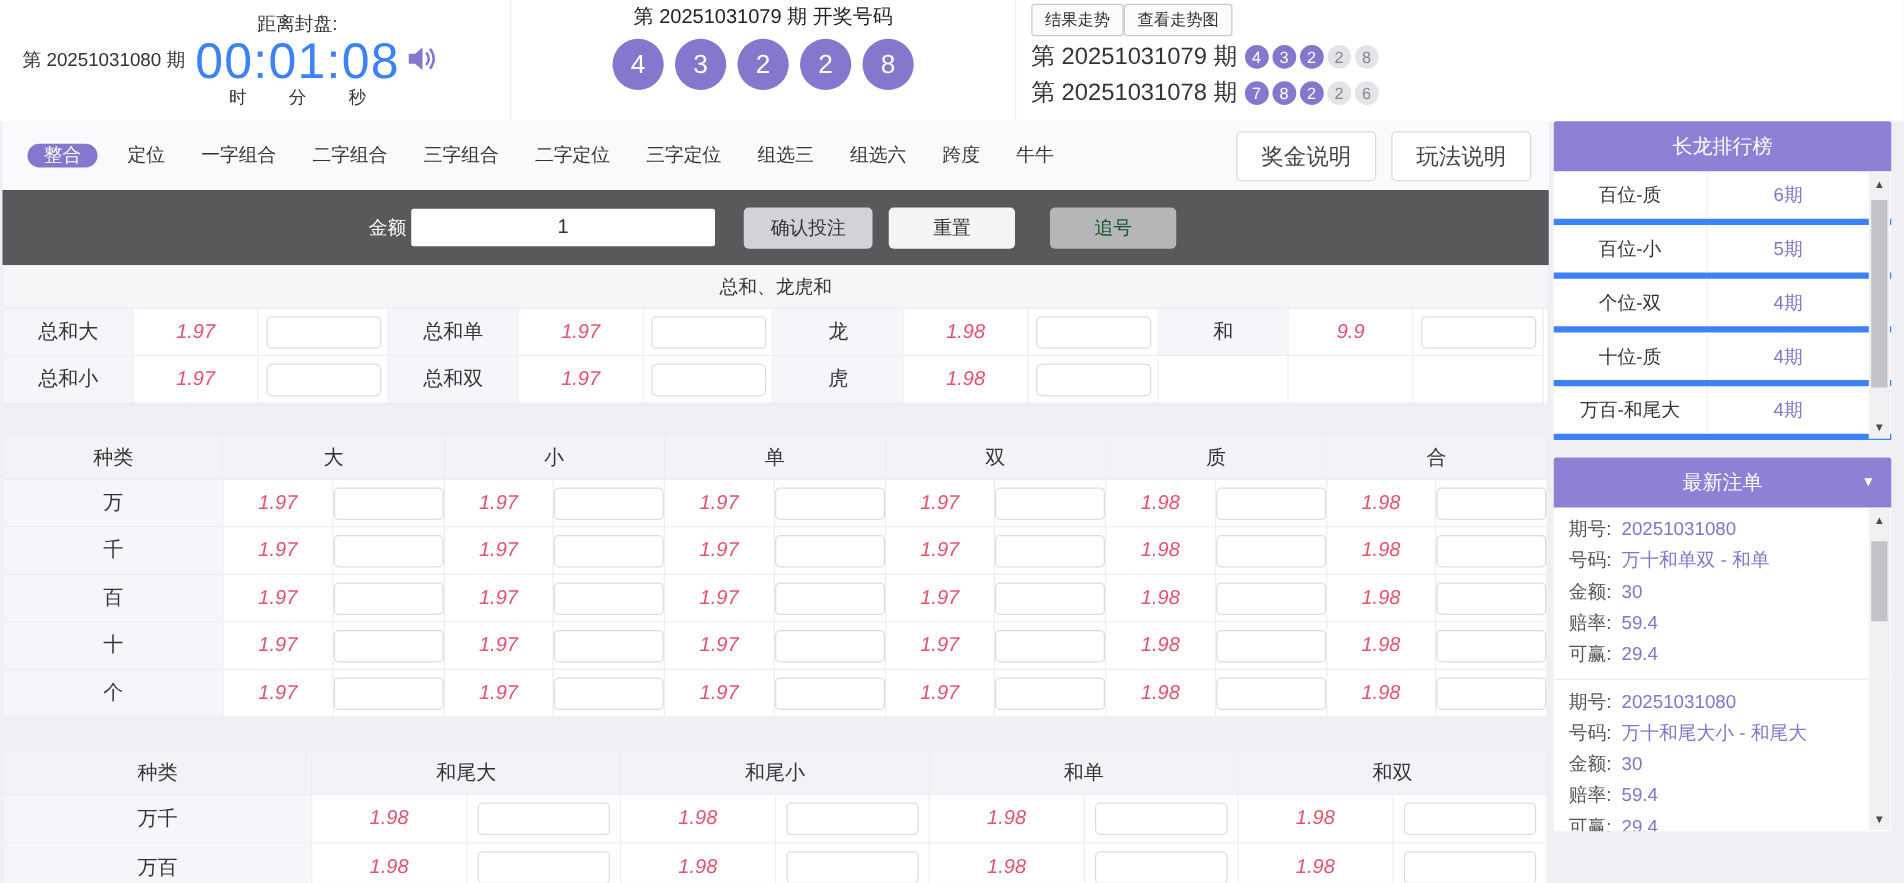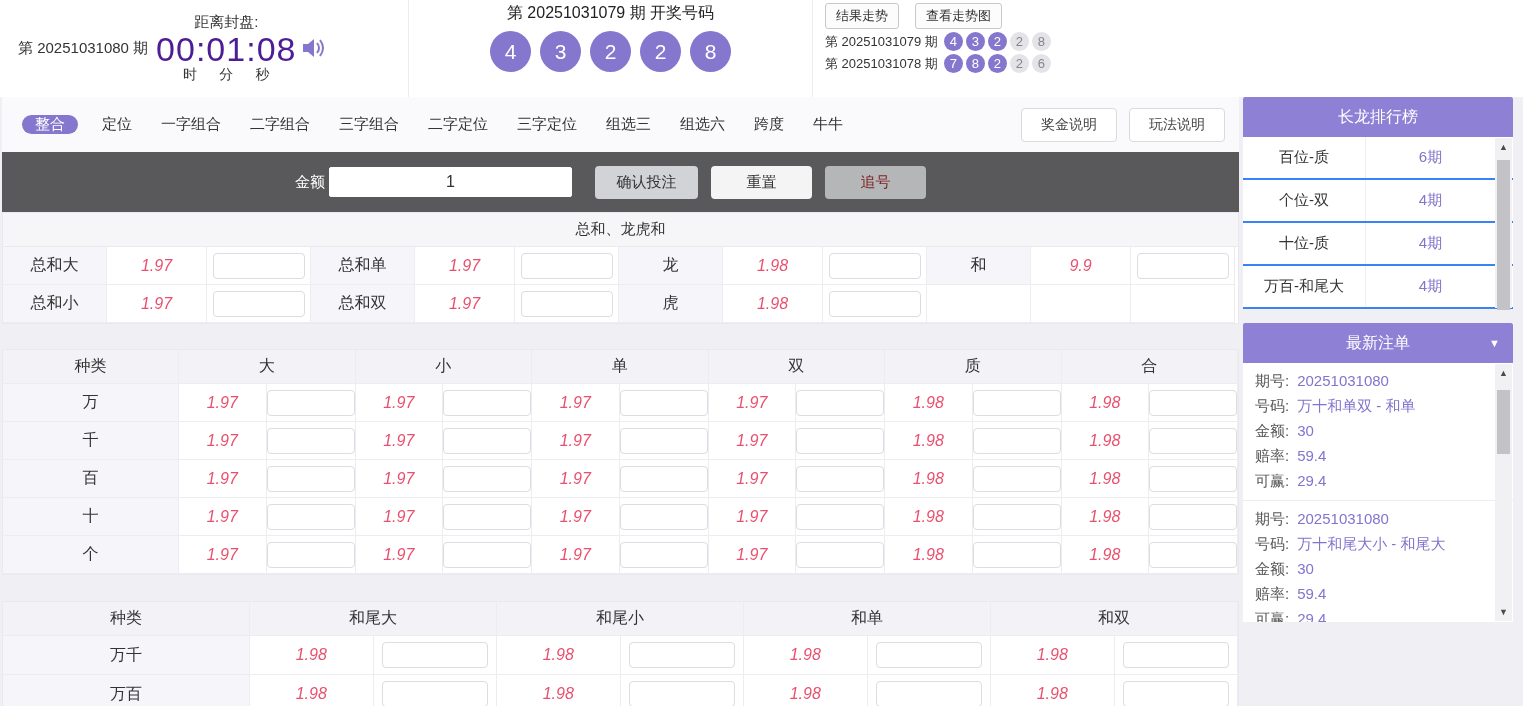--- a/index.html
+++ b/index.html
@@ -9,50 +9,50 @@
     background:#f0eff4;
     font-family:"Liberation Sans","DejaVu Sans",sans-serif;
     color:#333;
   }
   
   .header { height:97px; background:#fff; display:flex; align-items:stretch; }
   .hsec1 { width:408px; display:flex; align-items:center; padding-left:18px; }
   .period { font-size:15px; color:#333; white-space:nowrap; }
   .timer-wrap { margin-left:8px; text-align:center; }
   .cd-label { font-size:15px; color:#333; }
-  .cd-time { font-size:34px; color:#4c1d95; line-height:1.02; letter-spacing:1px; }
+  .cd-time { font-size:40px; color:#3b82f6; line-height:1.02; letter-spacing:1px; }
   .cd-units { display:flex; justify-content:space-between; padding:0 27px; font-size:14px; color:#333; }
   .speaker { margin-left:4px; margin-top:2px; }
   .hsec2 { width:404px; border-left:1px solid #ededf0; display:flex; flex-direction:column; align-items:center; padding-top:3px; }
   .draw-title { font-size:16px; color:#222; }
   .balls { display:flex; gap:9px; margin-top:7px; }
   .ball { width:41px; height:41px; border-radius:50%; background:#8577ce; color:#fff; font-size:21px; display:flex; align-items:center; justify-content:center; }
   .hsec3 { flex:1; border-left:1px solid #ededf0; padding:3px 0 0 12px; }
-  .trend-btns { display:flex; gap:16px; }
+  .trend-btns { display:flex; gap:0; }
   .tbtn { border:1px solid #c9c9cd; background:#fcfcfd; border-radius:3px; padding:3px 10px; font-size:13px; color:#333; cursor:pointer; }
   .hist-row { display:flex; align-items:center; margin-top:3px; }
-  .hist-label { font-size:13px; color:#333; margin-right:6px; white-space:nowrap; }
+  .hist-label { font-size:19px; color:#333; margin-right:6px; white-space:nowrap; }
   .mini-ball { width:19px; height:19px; border-radius:50%; background:#e4e4e8; color:#85858a; font-size:13px; display:inline-flex; align-items:center; justify-content:center; margin-right:3px; }
   .mini-ball.hl { background:#8577ce; color:#fff; }
   
   .main { display:flex; }
   .left-col { width:1237px; margin-left:2px; }
   .navbar { height:55px; background:#fafafc; display:flex; align-items:center; padding:0 14px 0 20px; }
   .tab { font-size:15px; color:#333; margin-right:29px; padding:6px 0; cursor:pointer; white-space:nowrap; }
   .tab.active { background:#8577ce; color:#fff; padding:0 13px; border-radius:12px; margin-right:24px; }
   .nav-right { margin-left:auto; display:flex; gap:12px; }
-  .nbtn { border:1px solid #d9d9de; background:#fff; border-radius:4px; padding:7px 19px; font-size:14px; color:#444; cursor:pointer; }
+  .nbtn { border:1px solid #d9d9de; background:#fff; border-radius:4px; padding:7px 19px; font-size:18px; color:#444; cursor:pointer; }
   
   .betbar { height:60px; background:#59595b; display:flex; align-items:center; }
   .amt-label { color:#fff; font-size:15px; margin-left:293px; }
   .amt-input { width:243px; height:30px; margin-left:4px; border:1px solid #fff; border-radius:2px; text-align:center; font-size:16px; color:#333; background:#fff; outline:none; }
   .bbtn { height:33px; border:none; border-radius:4px; font-size:15px; color:#333; cursor:pointer; }
   .bbtn.confirm { width:103px; margin-left:23px; background:#d2d3d6; }
   .bbtn.reset   { width:101px; margin-left:13px; background:#f4f4f5; }
-  .bbtn.chase   { width:101px; margin-left:13px; background:#b5b6b8; color:#7f1d1d; }
+  .bbtn.chase   { width:101px; margin-left:28px; background:#b5b6b8; color:#14532d; }
   
   .tablebox { background:#fff; border:1px solid #e9e9ef; }
   .t-title { height:34px; background:#f6f6f9; border-bottom:1px solid #e9e9ef; display:flex; align-items:center; justify-content:center; font-size:15px; color:#333; }
   .grid { display:grid; }
   .g1 { grid-template-columns:repeat(4,104px 100px 104px); grid-template-rows:38px 38px; }
   .g2 { grid-template-columns:176px repeat(12,1fr); grid-template-rows:34px repeat(5,38px); }
   .g3 { grid-template-columns:247px repeat(8,1fr); grid-template-rows:34px repeat(3,39px); }
   .cell { border-right:1px solid #ececf1; border-bottom:1px solid #ececf1; display:flex; align-items:center; justify-content:center; font-size:16px; background:#fff; }
   .cell.lbl  { background:#f6f6fa; color:#333; }
   .cell.head { background:#f3f3f7; color:#333; font-size:16px; }
@@ -62,21 +62,21 @@
   .g1 .bet-input { width:92px; }
   .g3 .bet-input { width:106px; }
   .t2box { margin-top:25px; }
   .t3box { margin-top:26px; height:124px; overflow:hidden; }
   
   .sidebar { width:270px; margin-left:4px; }
   .panel { background:#fff; }
   .p-head { height:40px; background:#8d80d5; color:#fff; font-size:16px; display:flex; align-items:center; justify-content:center; position:relative; border-radius:2px 2px 0 0; }
   .caret { position:absolute; right:13px; font-size:11px; cursor:pointer; }
   .list-wrap { position:relative; }
-  .rank-row { display:grid; grid-template-columns:123px 1fr; height:43px; border-bottom:2px solid #3b82f6; }
+  .rank-row { display:grid; grid-template-columns:123px 1fr; height:43px; border-bottom:5px solid #3b82f6; }
   .rank-label { display:flex; align-items:center; justify-content:center; font-size:15px; color:#333; border-right:1px solid #efeff3; }
   .rank-value { display:flex; align-items:center; justify-content:center; font-size:15px; color:#8374cc; padding-right:18px; }
   .latest { margin-top:14px; }
   .latest-body { position:relative; height:259px; overflow:hidden; }
   .bet-entry { padding:5px 12px 7px; border-bottom:1px solid #ececf1; }
   .entry-line { display:flex; gap:8px; font-size:15px; line-height:25px; }
   .entry-lbl { color:#555; }
   .entry-val { color:#8374cc; }
   
   .scrollbar { position:absolute; top:1px; right:1px; bottom:1px; width:17px; background:#f1f1f3; display:flex; flex-direction:column; align-items:center; }
@@ -425,20 +425,24 @@
       <div class="p-head">
         <span>长龙排行榜</span>
       </div>
       <div class="list-wrap">
         <div>
             <div class="rank-row">
               <div class="rank-label">百位-质</div>
               <div class="rank-value">6期</div>
             </div>
             <div class="rank-row">
+              <div class="rank-label">百位-小</div>
+              <div class="rank-value">5期</div>
+            </div>
+            <div class="rank-row">
               <div class="rank-label">个位-双</div>
               <div class="rank-value">4期</div>
             </div>
             <div class="rank-row">
               <div class="rank-label">十位-质</div>
               <div class="rank-value">4期</div>
             </div>
             <div class="rank-row">
               <div class="rank-label">万百-和尾大</div>
               <div class="rank-value">4期</div>

